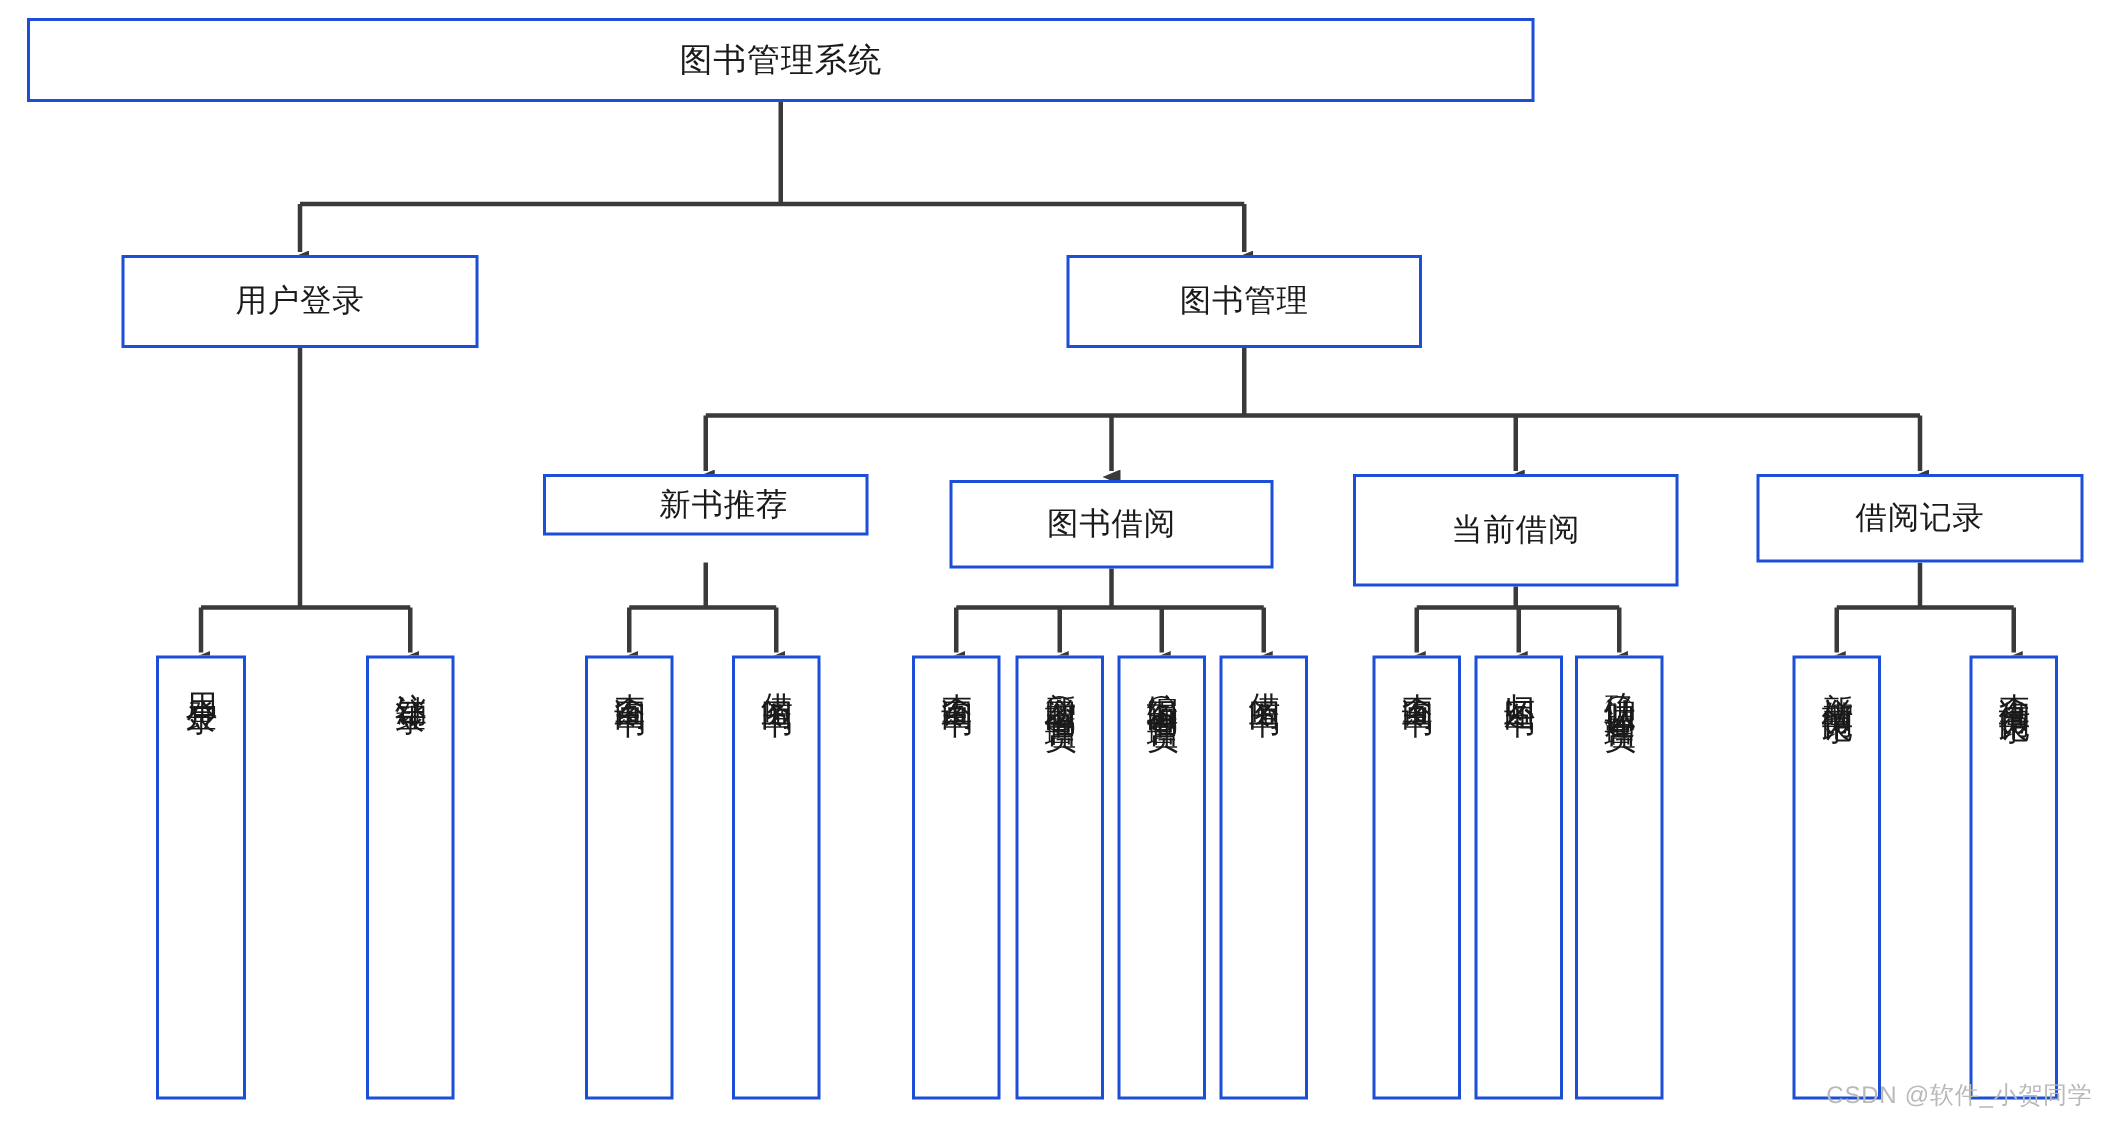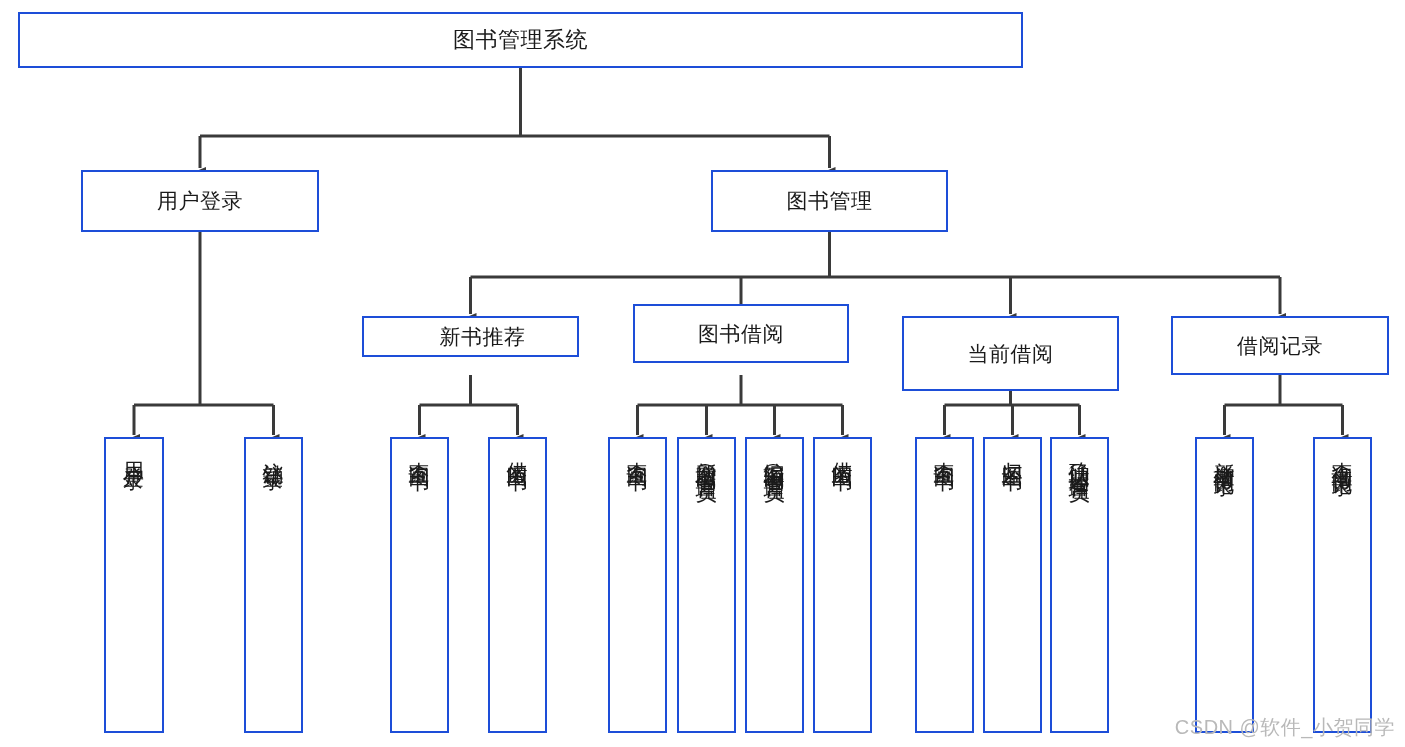--- a/index.html
+++ b/index.html
@@ -56,21 +56,21 @@
     text-orientation: upright;
     font-size: 21px;
     letter-spacing: 3px;
     line-height: 1;
   }
   .node.root .label { font-size: 22px; }
   .watermark {
     position: absolute;
     right: 10px;
     bottom: 6px;
-    font-size: 20px;
+    font-size: 16px;
     color: #b9b9b9;
     letter-spacing: 0.5px;
     white-space: nowrap;
     pointer-events: none;
   }
 </style>
 </head>
 <body>
 
 <div id="diagram-root">
@@ -123,21 +123,21 @@
       </div>
       <div class="node horiz" style="left: 81px; top: 170px; width: 238px; height: 62px;">
         <span class="label">用户登录</span>
       </div>
       <div class="node horiz" style="left: 711px; top: 170px; width: 237px; height: 62px;">
         <span class="label">图书管理</span>
       </div>
       <div class="node horiz" style="left: 362px; top: 316px; width: 217px; height: 41px; padding-left: 24px;">
         <span class="label">新书推荐</span>
       </div>
-      <div class="node horiz" style="left: 633px; top: 304px; width: 216px; height: 59px;">
+      <div class="node horiz" style="left: 633px; top: 320px; width: 216px; height: 59px;">
         <span class="label">图书借阅</span>
       </div>
       <div class="node horiz" style="left: 902px; top: 316px; width: 217px; height: 75px;">
         <span class="label">当前借阅</span>
       </div>
       <div class="node horiz" style="left: 1171px; top: 316px; width: 218px; height: 59px;">
         <span class="label">借阅记录</span>
       </div>
       <div class="node vert" style="left: 104px; top: 437px; width: 60px; height: 296px;">
         <span class="label">用户登录</span>

